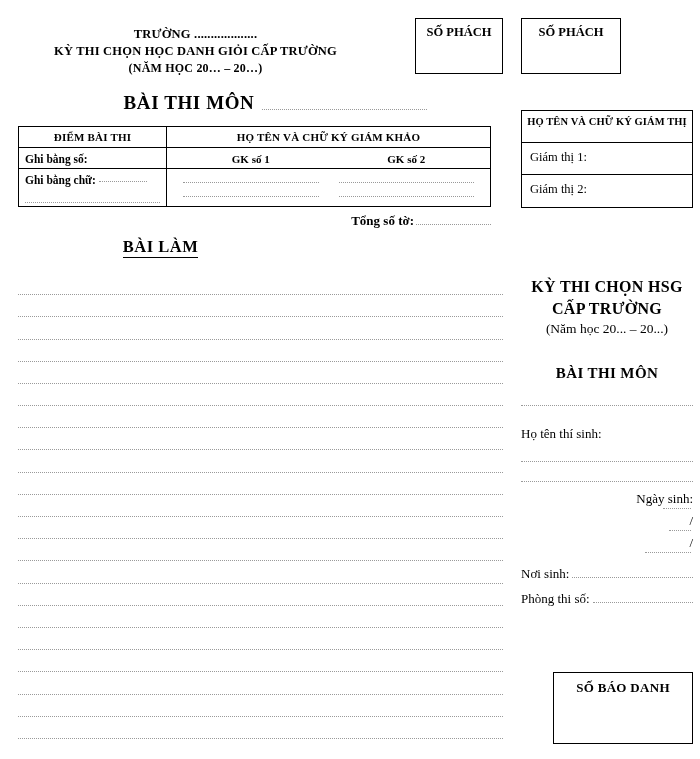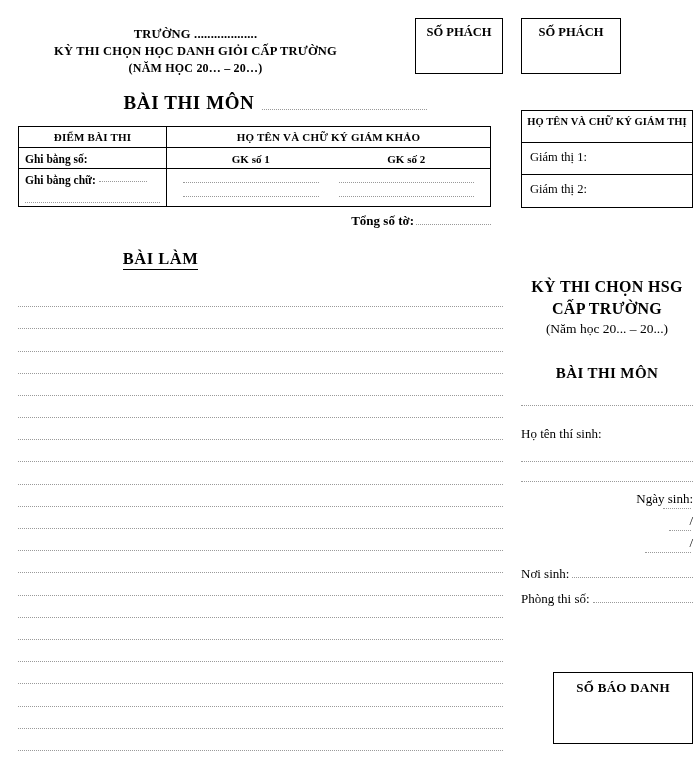--- a/index.html
+++ b/index.html
@@ -160,21 +160,21 @@
   .tongso-dots {
     display: inline-block;
     width: 75px;
     border-bottom: 1px dotted #999;
     height: 1px;
     margin-bottom: 4px;
     margin-left: 2px;
   }
 
   .bailam-title {
-    margin-top: 20px;
+    margin-top: 8px;
     text-align: center;
     padding-right: 200px;
   }
   .bailam-title span {
     font-size: 16.5px;
     font-weight: bold;
     border-bottom: 1.4px solid #000;
     padding-bottom: 1px;
     letter-spacing: 0.5px;
   }

